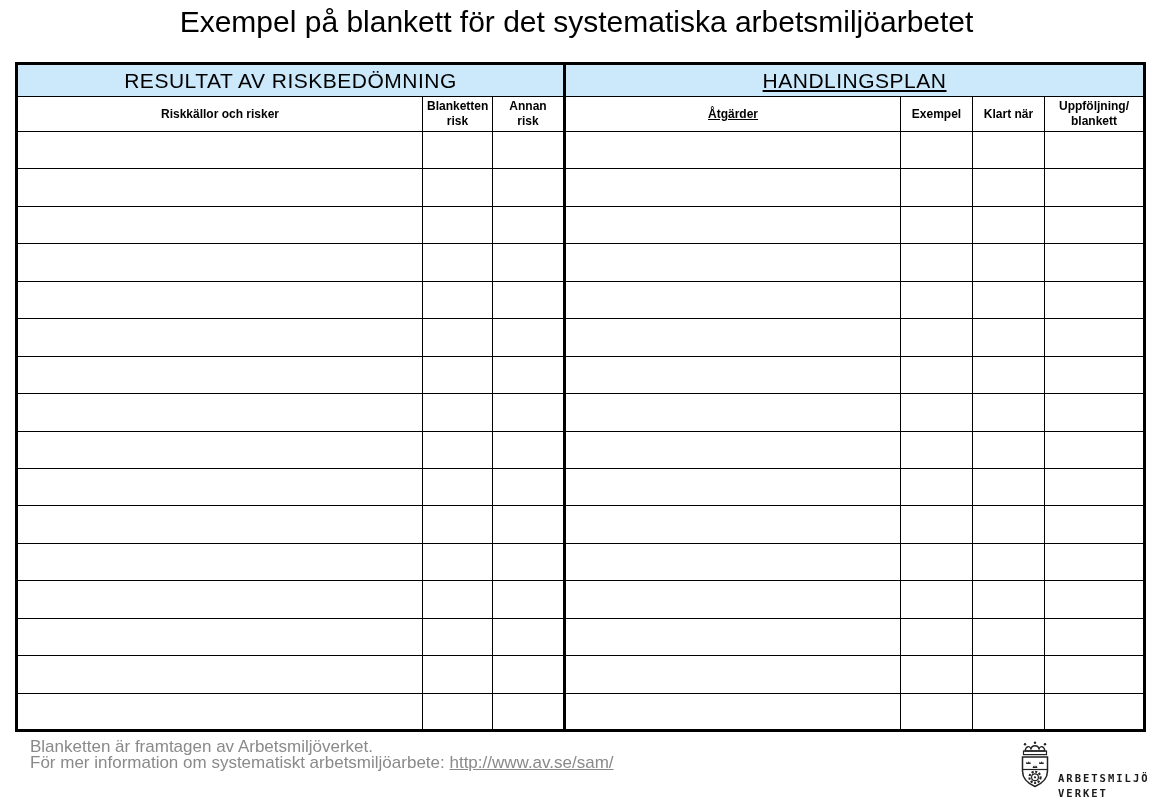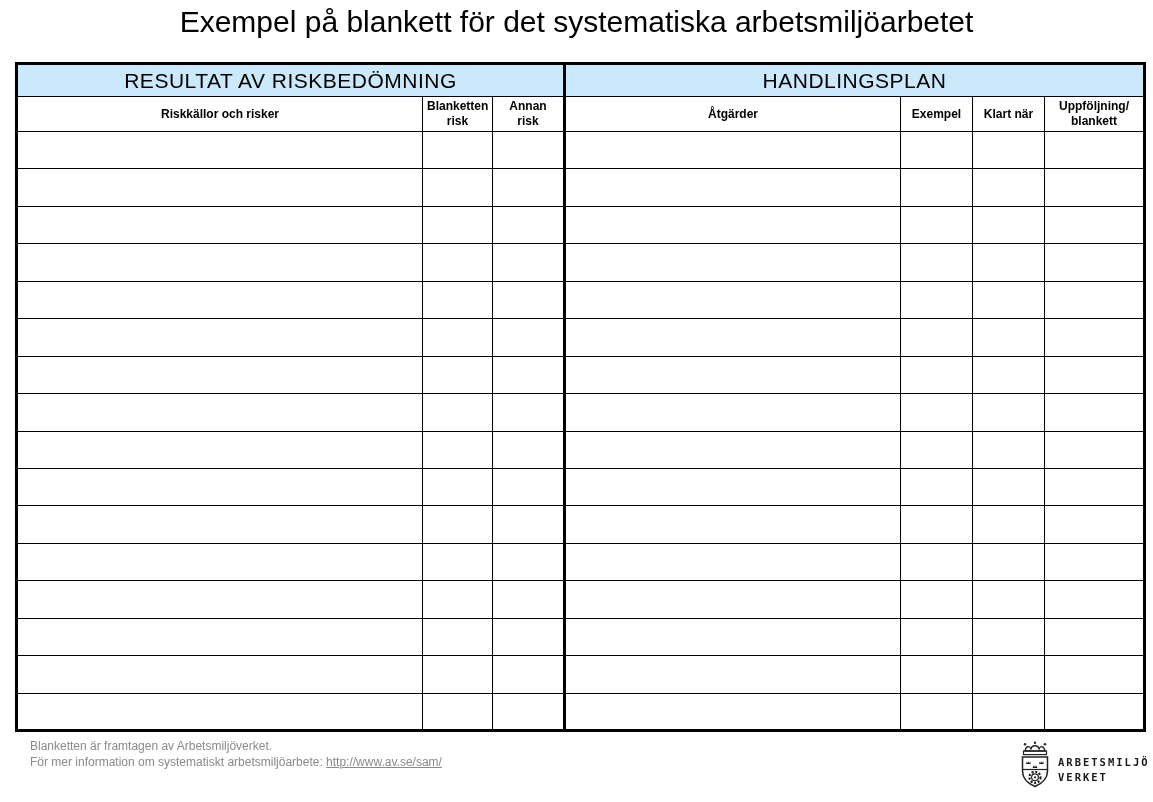--- a/index.html
+++ b/index.html
@@ -40,21 +40,21 @@
     height: 100%;
     border-collapse: collapse;
     table-layout: fixed;
     border: 3px solid #000000;
   }
   .form-table th, .form-table td {
     border: 1.5px solid #000000;
     padding: 0 4px;
     overflow: hidden;
   }
-  .divider-left { border-left: 3px solid #000000 !important; }
+  .divider-left { border-left: 3px solid #000000 !important; text-decoration: underline; }
 
   tr.section-row th {
     height: 33px;
     background: #cce9fc;
     font-size: 21px;
     font-weight: 400;
     text-align: center;
     vertical-align: middle;
     color: #000000;
     letter-spacing: 0.5px;
@@ -69,41 +69,41 @@
     color: #000000;
   }
   tr.colhead-row th span { display: block; }
   tr.body-row { height: 37px; }
   tr.body-row td { background: #ffffff; }
 
   .footer {
     position: absolute;
     left: 30px;
     top: 739px;
-    font-size: 12px;
+    font-size: 17px;
     line-height: 15.5px;
     color: #8a8a8a;
   }
   .footer-link {
     color: #8a8a8a;
     text-decoration: underline;
     cursor: pointer;
   }
 
   .logo {
     position: absolute;
     left: 1017px;
     top: 741px;
     display: flex;
     align-items: flex-start;
   }
   .logo-emblem { display: block; }
   .logo-text {
     margin-left: 5px;
-    margin-top: 14px;
+    margin-top: 30px;
     font-family: "DejaVu Sans Mono", "Liberation Mono", monospace;
     font-size: 10.5px;
     font-weight: 700;
     letter-spacing: 2px;
     line-height: 14.5px;
     color: #1a1a1a;
     white-space: nowrap;
   }
 </style>
 </head>

